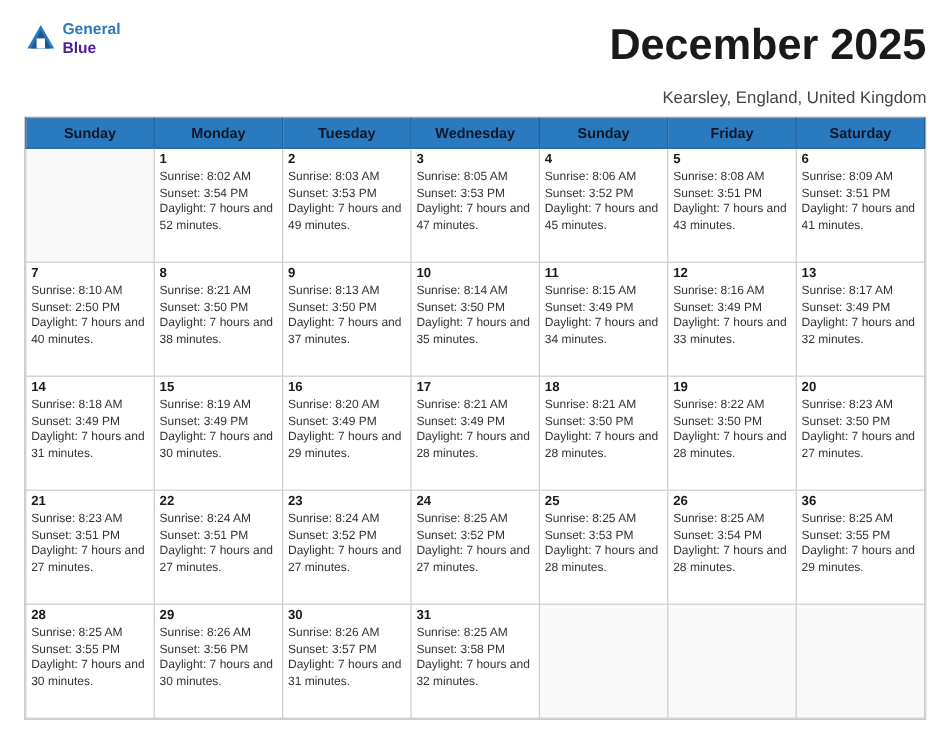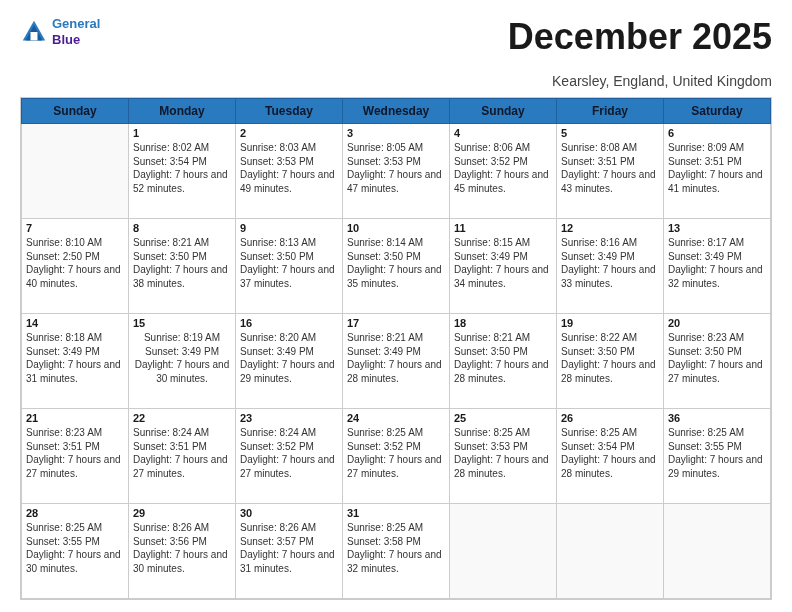--- a/index.html
+++ b/index.html
@@ -220,21 +220,21 @@
           </tr>
           <tr>
             <td>
               <span class="day-num">14</span>
               <div class="cell-info" style="white-space: pre-line;">Sunrise: 8:18 AM
 Sunset: 3:49 PM
 Daylight: 7 hours and 31 minutes.</div>
             </td>
             <td>
               <span class="day-num">15</span>
-              <div class="cell-info" style="white-space: pre-line; text-align: center;">Sunrise: 8:19 AM
+              <div class="cell-info" style="white-space: pre-line;">Sunrise: 8:19 AM
 Sunset: 3:49 PM
 Daylight: 7 hours and 30 minutes.</div>
             </td>
             <td>
               <span class="day-num">16</span>
               <div class="cell-info" style="white-space: pre-line;">Sunrise: 8:20 AM
 Sunset: 3:49 PM
 Daylight: 7 hours and 29 minutes.</div>
             </td>
             <td>

